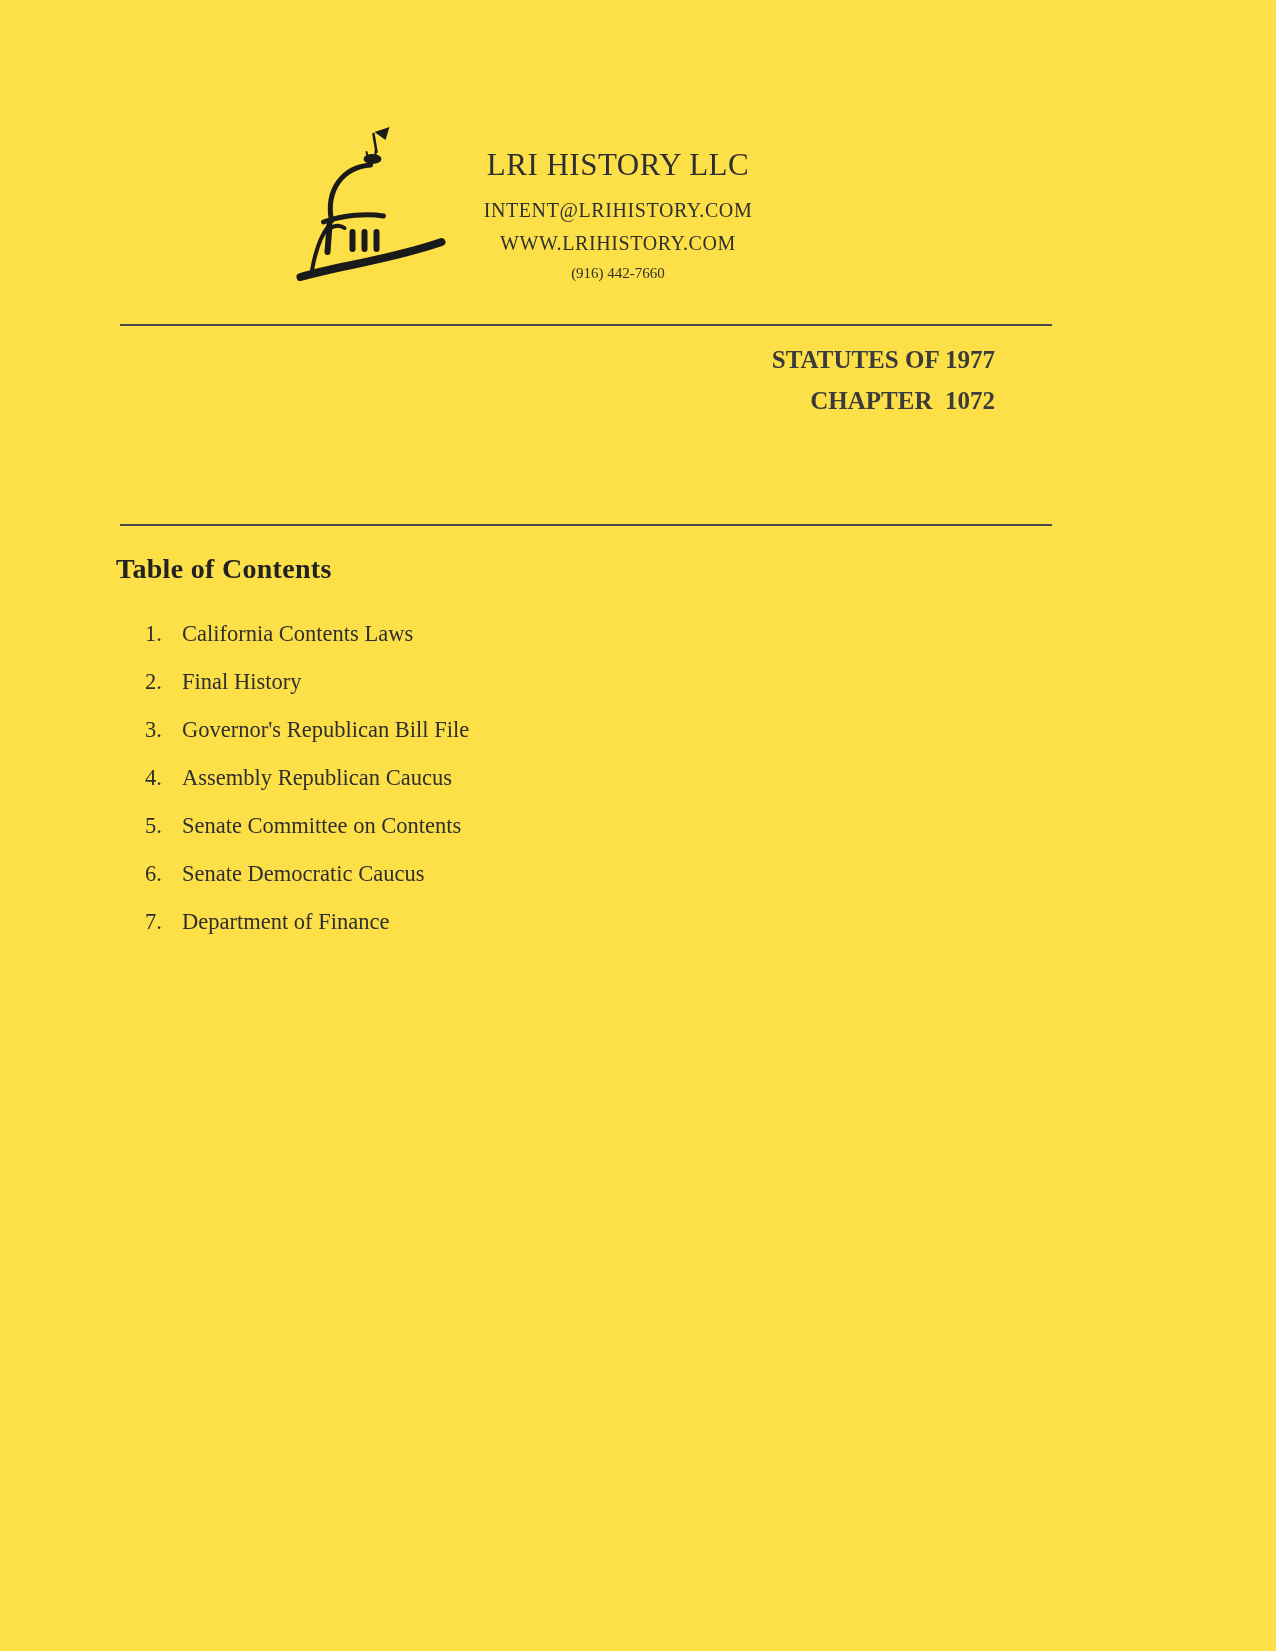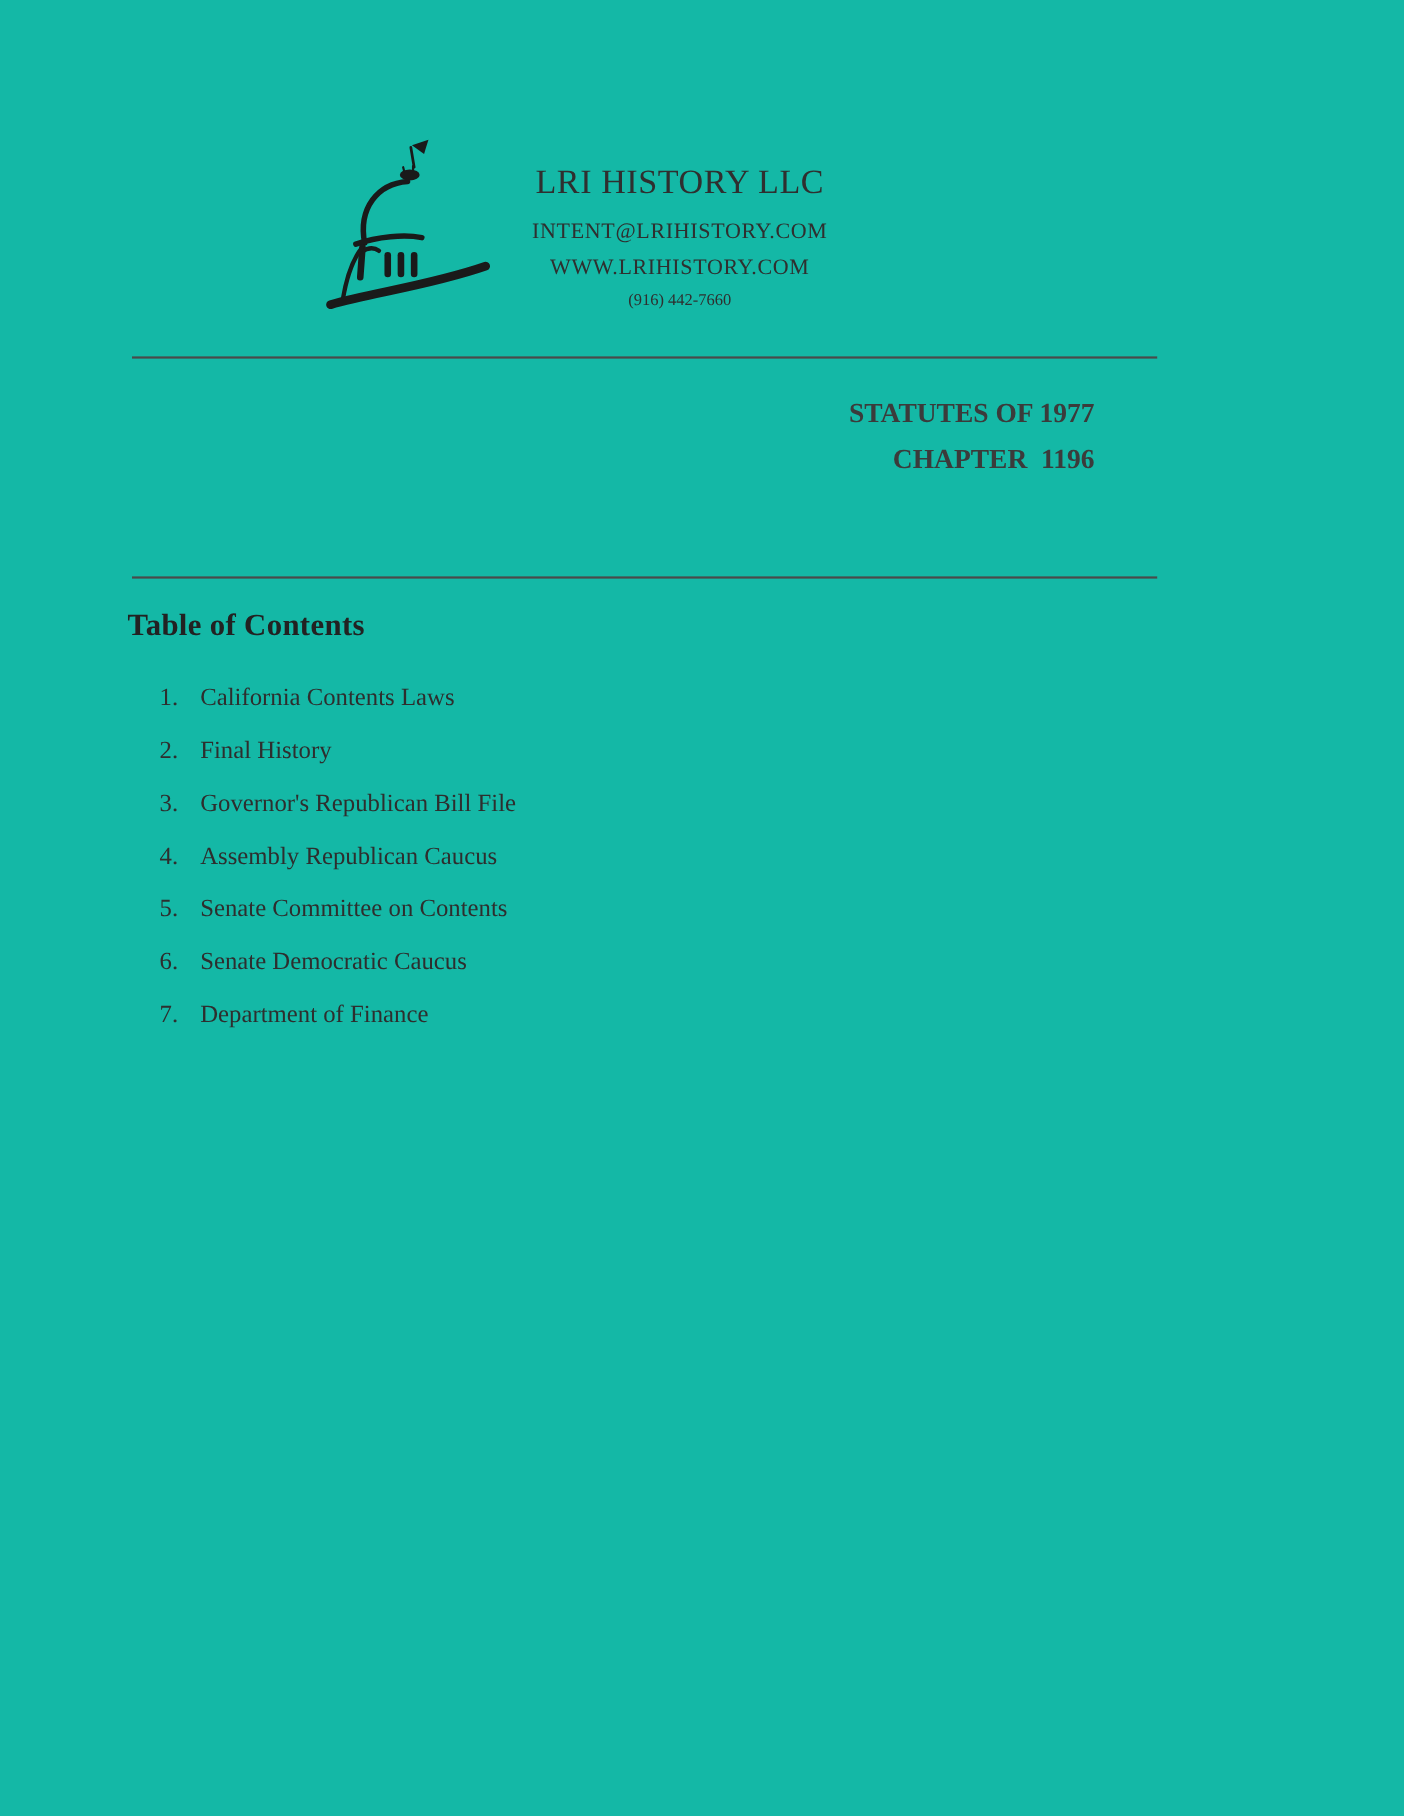--- a/index.html
+++ b/index.html
@@ -1,20 +1,20 @@
 <!DOCTYPE html>
 <html><head>
 <meta charset="utf-8">
 <style>
   html, body { margin: 0; padding: 0; background: #ffffff; }
   .page {
     position: relative;
     width: 1276px;
     height: 1651px;
-    background: #14b8a6;
+    background: #fde047;
     font-family: "Liberation Serif", serif;
     color: #2d2d2d;
     overflow: hidden;
   }
 
   
   .letterhead { position: absolute; top: 125px; left: 293px; display: flex; }
   .logo { width: 155px; height: 165px; flex: 0 0 auto; }
   .logo svg { width: 100%; height: 100%; }
   .letterhead-text { width: 310px; margin-left: 15px; padding-top: 22px; text-align: center; }
@@ -47,21 +47,21 @@
     border: none;
     border-top: 2px solid #4a4a4a;
     margin: 0;
   }
   .rule-top { top: 324px; }
   .rule-mid { top: 524px; }
 
   
   .doc-id {
     position: absolute;
-    top: 356px;
+    top: 339px;
     left: 120px;
     width: 875px;
     text-align: right;
     font-weight: bold;
     font-size: 25px;
     color: #3b3b3b;
     line-height: 41px;
   }
   .doc-line { white-space: pre; }
 
@@ -137,21 +137,21 @@
       <div class="contact-line">INTENT@LRIHISTORY.COM</div>
       <div class="contact-line">WWW.LRIHISTORY.COM</div>
       <div class="phone-line">(916) 442-7660</div>
     </div>
   </header>
 
   <div class="rule rule-top"></div>
 
   <section class="doc-id">
     <div class="doc-line">STATUTES OF 1977</div>
-    <div class="doc-line">CHAPTER  1196</div>
+    <div class="doc-line">CHAPTER  1072</div>
   </section>
 
   <div class="rule rule-mid"></div>
 
   <h1 class="toc-title">Table of Contents</h1>
 
   <ol class="toc-list">
 
       <li>California Contents Laws</li>
 

